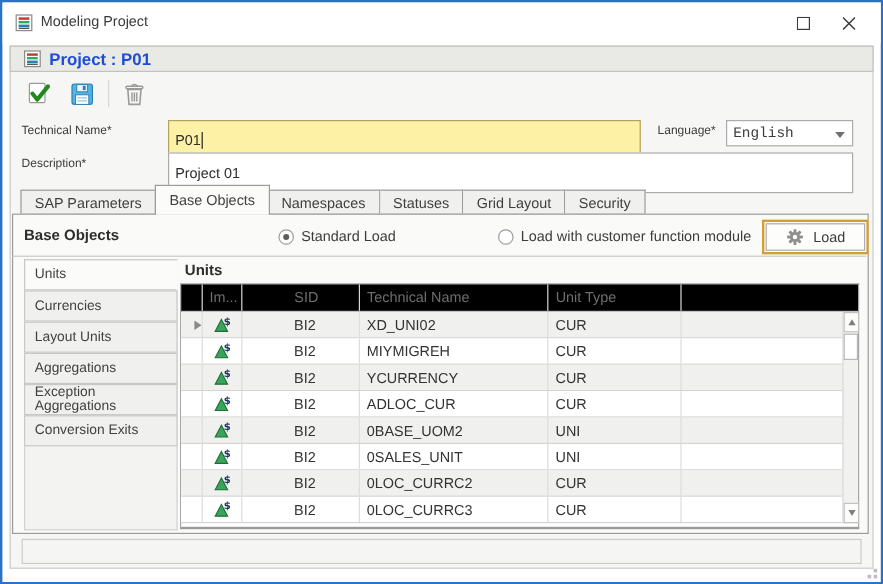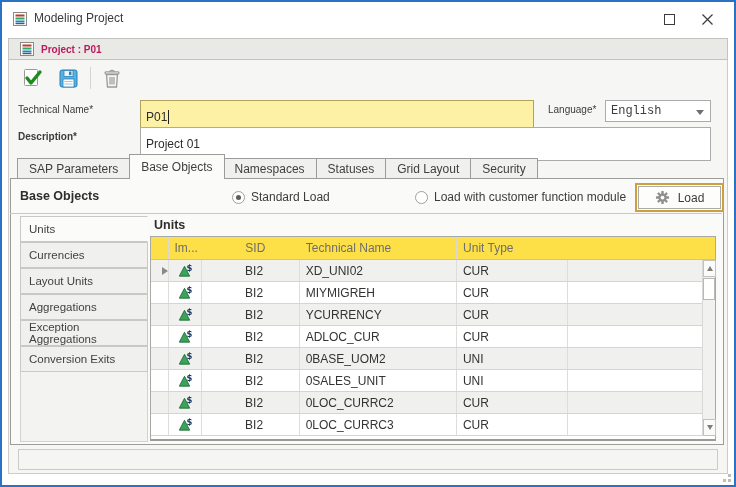--- a/index.html
+++ b/index.html
@@ -17,21 +17,21 @@
   .max-btn{ left:650px; }
   .close-btn{ left:688px; }
 
   
   .mod-icon{ width:16px; height:16px; display:inline-block; }
 
   
   .groupbox{ left:6px; top:36px; width:720px; height:436px; background:#f6f6f4; border:1px solid #ccccca; }
   .group-header{ left:6px; top:36px; width:720px; height:22px; background:#e9e9e6;
     border:1px solid #c2c2c0; display:flex; align-items:center; padding-left:10px; gap:6px; }
-  .group-title{ font-weight:bold; font-size:10px; color:#be185d; }
+  .group-title{ font-weight:bold; font-size:14px; color:#1d4ed8; }
 
   
   .tool-btn{ top:62px; width:28px; height:28px; display:flex; align-items:center; justify-content:center; }
   .tool-sep{ left:88px; top:65px; width:1px; height:22px; background:#d5d5d3; }
 
   
   .flabel{ font-size:10px; color:#3c3c3c; }
   .textbox{ background:#ffffff; border:1px solid #ababab; height:22px; display:flex; align-items:center; padding:16px 5px; font-size:12px; color:#2e2e2e; position:absolute; }
   .textbox.hl{ background:#fdf1a5; border-color:#b1a25f; }
   .caret{ width:1px; height:14px; background:#222; margin-left:1px; }
@@ -59,21 +59,21 @@
 
   
   .side-col{ left:18px; top:214px; width:128px; height:226px; background:#f3f3f1; border:1px solid #d2d2d0; }
   .side-item{ height:26px; border:1px solid #c8c8c6; margin:-1px -1px 1px -1px; background:#f0f0ee;
     display:flex; align-items:center; padding-left:8px; font-size:11.5px; color:#42%4242; color:#424242; }
   .side-item.active{ background:#fbfbfa; border-right-color:#fbfbfa; }
 
   
   .grid-title{ left:152px; top:216px; font-weight:bold; font-size:12.5px; color:#2e2e2e; }
   .grid{ left:148px; top:234px; width:566px; height:205px; background:#ffffff; border:1px solid #a8a8a8; border-bottom:2px solid #9a9a9a; }
-  .ghead{ display:flex; height:23px; background:#fde047; border-bottom:1px solid #c2c2c0; color:#6e6e6e; }
+  .ghead{ display:flex; height:23px; background:#000000; border-bottom:1px solid #c2c2c0; color:#6e6e6e; }
   .ghead .gc{ border-right:1px solid #d8d8d6; display:flex; align-items:center; padding-left:6px; overflow:hidden; white-space:nowrap; }
   .gc0{ width:18px; } .gc1{ width:35px; } .gc2{ width:63px;margin-left:37px; } .gc3{ width:164px; } .gc4{ width:116px; } .gc5{ width:153px;margin-top:24px; }
   .grow{ display:flex; height:22px; border-bottom:1px solid #d4d4d2; background:#ffffff; }
   .grow.alt{ background:#f0f0ee; }
   .grow .gc{ border-right:1px solid #dddddb; display:flex; align-items:center; padding-left:6px; overflow:hidden; white-space:nowrap; color:#333; }
   .grow .gc.icon-cell{ justify-content:center; padding-left:0; }
   .rowsel{ width:0; height:0; border-top:4px solid transparent; border-bottom:4px solid transparent; border-left:6px solid #8a8a8a; margin-left:5px; }
 
   
   .vscroll{ position:absolute; right:0; top:23px; width:13px; height:176px; background:#f1f1ef; border-left:1px solid #d8d8d6; }
@@ -165,21 +165,21 @@
   <div class="abs flabel" style="left:16px; top:102px;">Technical Name*</div>
   <div class="textbox hl" style="left:138px; top:98px; width:394px;">
     <span>P01</span>
       <span class="caret"></span>
   </div>
   <div class="abs flabel" style="left:546px; top:102px;">Language*</div>
   <div class="combo" style="left:603px; top:98px; width:106px;font-family:Liberation Mono, monospace;">
     <span>English</span>
     <span class="arrow"></span>
   </div>
-  <div class="abs flabel" style="left:16px; top:129px;font-weight:bold;">Description*</div>
+  <div class="abs flabel" style="left:16px; top:129px;">Description*</div>
   <div class="textbox" style="left:138px; top:125px; width:571px;">
     <span>Project 01</span>
   </div>
 
   <div class="abs tab-strip">
       <div class="tab">SAP Parameters</div>
       <div class="tab active">Base Objects</div>
       <div class="tab">Namespaces</div>
       <div class="tab">Statuses</div>
       <div class="tab">Grid Layout</div>

